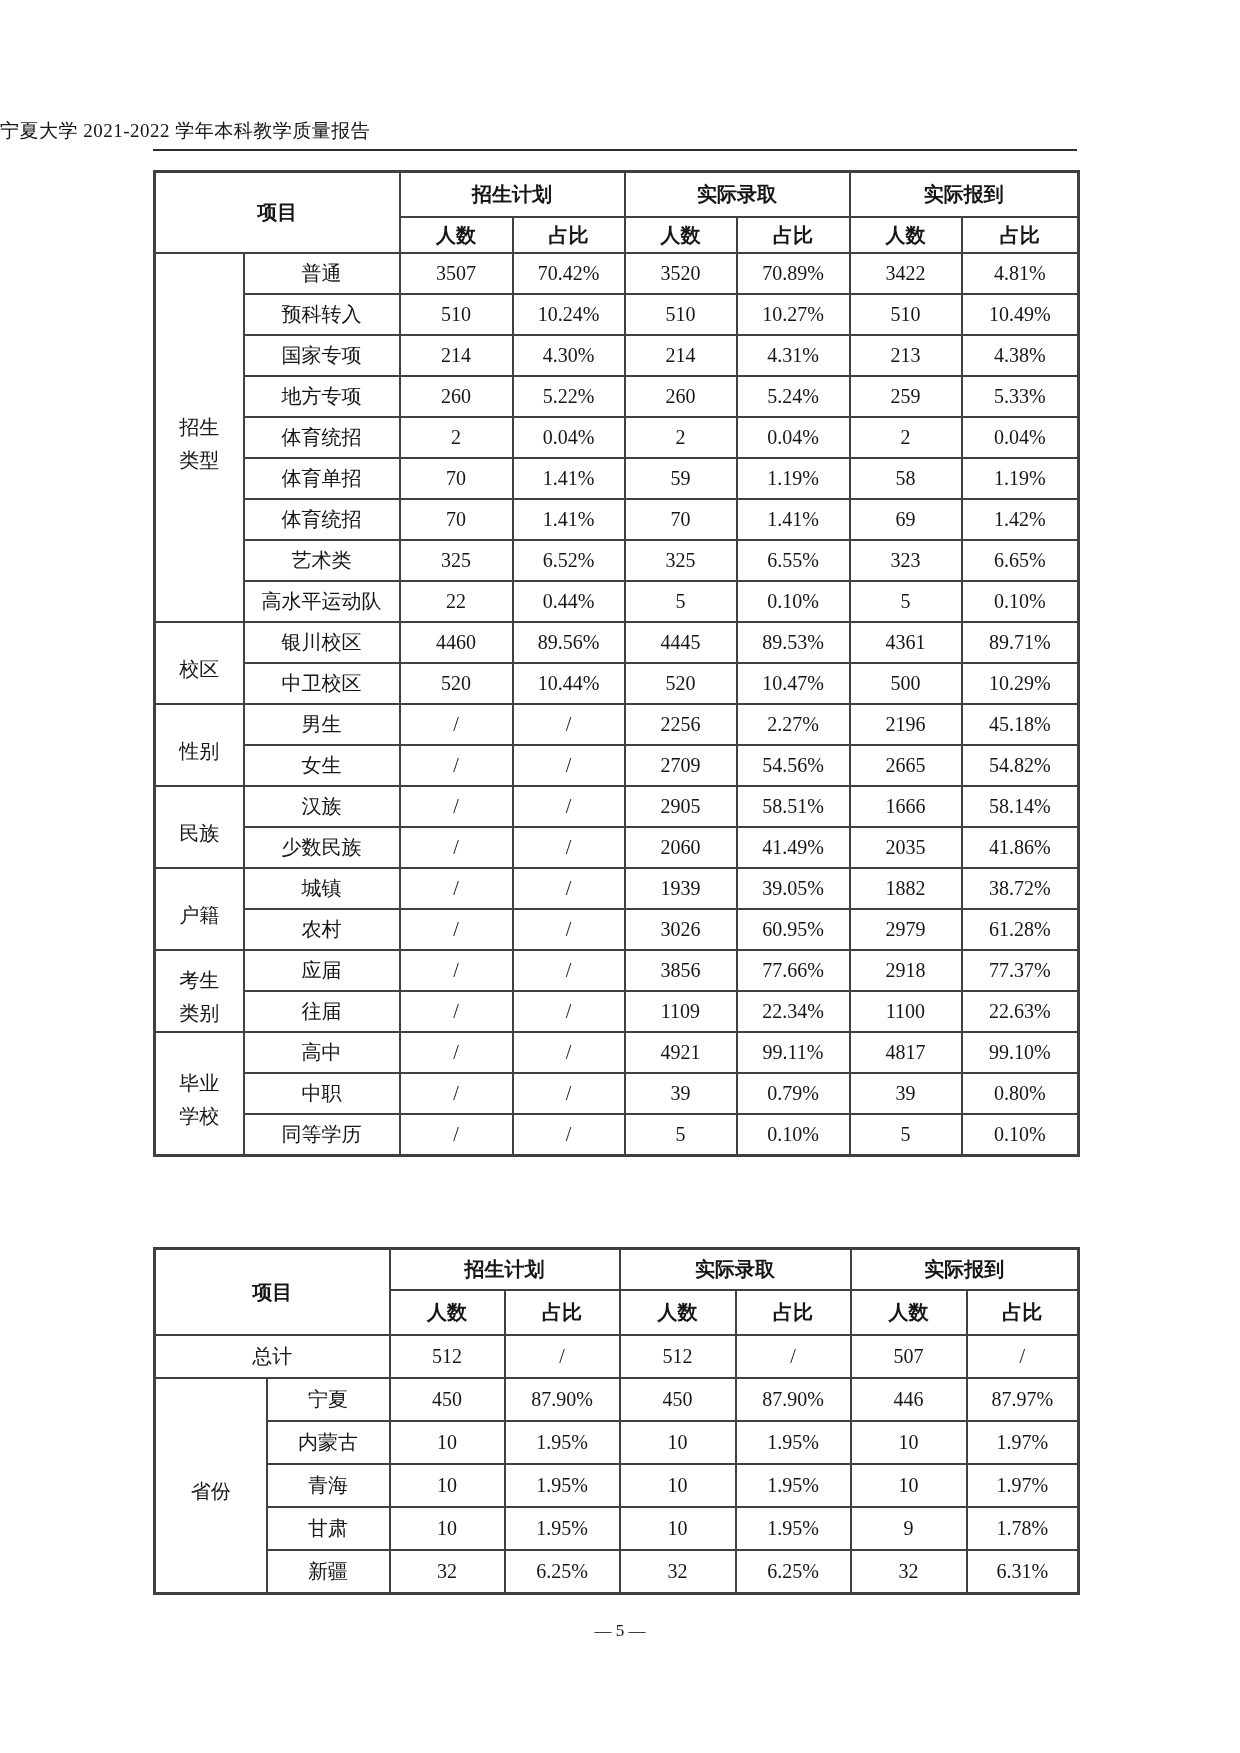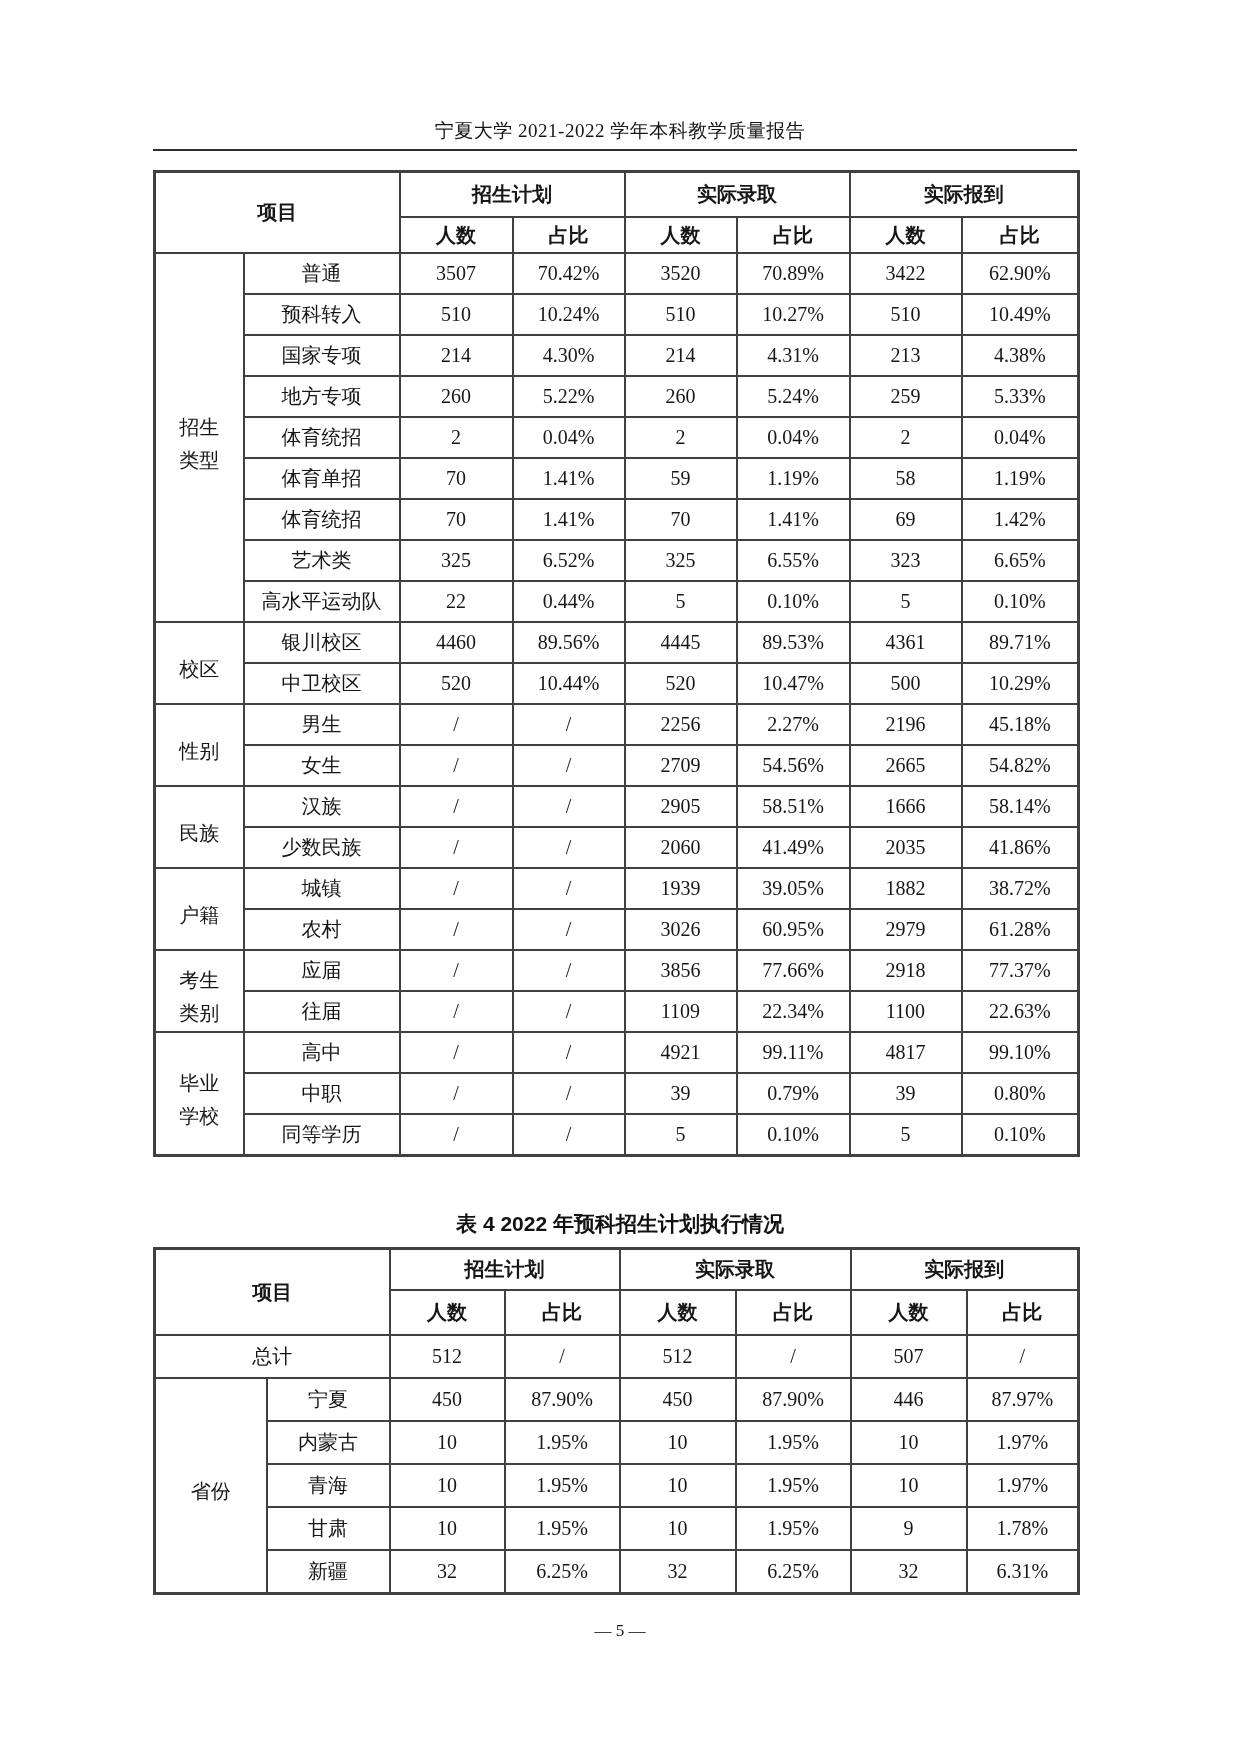--- a/index.html
+++ b/index.html
@@ -3,21 +3,21 @@
 <meta charset="utf-8">
 <style>
   html,body { margin:0; padding:0; background:#ffffff; }
   .page {
     position:relative; width:1240px; height:1753px; background:#ffffff;
     font-family:"Liberation Serif","DejaVu Serif",serif; color:#161616;
     overflow:hidden;
   }
   .doc-title {
     position:absolute; top:118px; left:0; width:1240px;
-    text-align:center; font-size:19px; letter-spacing:0.5px;
+    text-align:left; font-size:19px; letter-spacing:0.5px;
   }
   .title-rule {
     position:absolute; top:149px; left:153px; width:924px; height:2px;
     background:#2e2e2e;
   }
   table.tbl {
     position:absolute; left:153px; width:924px;
     border-collapse:collapse; table-layout:fixed;
     border:3px solid #404040;
   }
@@ -85,21 +85,21 @@
     </thead>
     <tbody>
       <tr>
         <td rowspan="9"><span class="g">招生类型</span></td>
         <td>普通</td>
         <td>3507</td>
           <td>70.42%</td>
           <td>3520</td>
           <td>70.89%</td>
           <td>3422</td>
-          <td>62.90%</td>
+          <td>4.81%</td>
       </tr>
       <tr>
         <td>预科转入</td>
         <td>510</td>
           <td>10.24%</td>
           <td>510</td>
           <td>10.27%</td>
           <td>510</td>
           <td>10.49%</td>
       </tr>
@@ -285,21 +285,20 @@
         <td>/</td>
           <td>/</td>
           <td>5</td>
           <td>0.10%</td>
           <td>5</td>
           <td>0.10%</td>
       </tr>
     </tbody>
   </table>
 
-  <div class="t2-title">表 4 2022 年预科招生计划执行情况</div>
 
   <table class="tbl" id="t2">
     <colgroup>
       <col style="width:112px">
         <col style="width:123px">
       <col style="width:115px">
         <col style="width:115px">
       <col style="width:116px">
         <col style="width:115px">
       <col style="width:116px">

